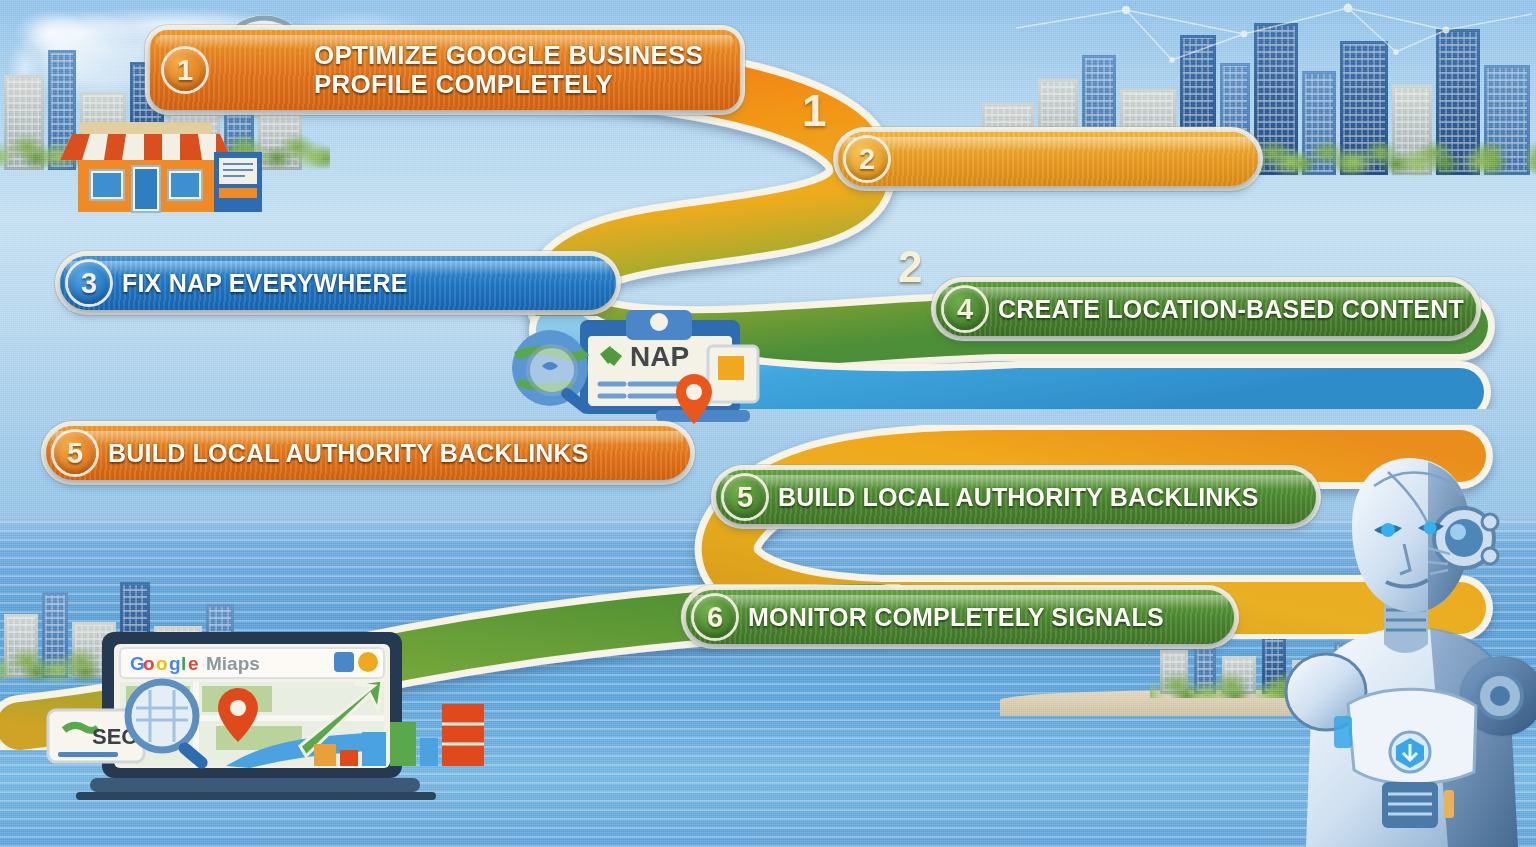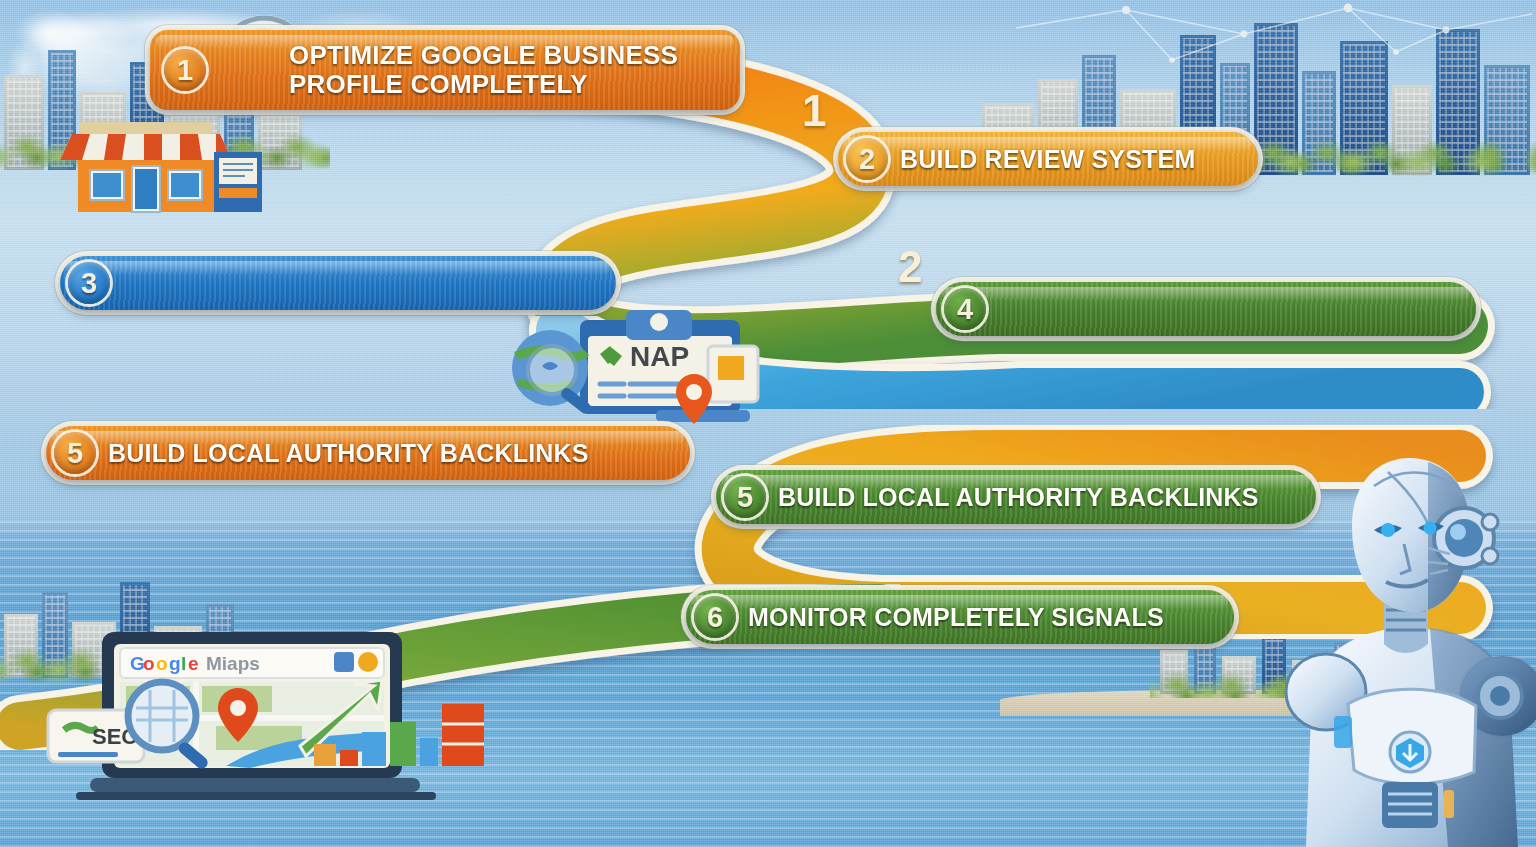--- a/index.html
+++ b/index.html
@@ -424,38 +424,39 @@
     <g stroke="#8fb0cf" stroke-width="2.5" fill="none">
       <path d="M150 96 l22 6"></path>
         <path d="M150 110 l20 2"></path>
         <path d="M152 122 l18 -4"></path>
     </g>
   </svg>
 
   <div class="banner b-orange two-line" style="left:150px;top:30px;width:590px;">
     <div class="tex"></div>
     <div class="num" style="margin-left:6px;">1</div>
-    <div class="lbl" style="margin-left:63px;padding-left:8px;">OPTIMIZE GOOGLE BUSINESS
+    <div class="lbl" style="margin-left:96px;">OPTIMIZE GOOGLE BUSINESS
 PROFILE COMPLETELY</div>
   </div>
 
   <div class="banner b-amber" style="left:838px;top:132px;width:420px;">
     <div class="tex"></div>
     <div class="num">2</div>
-    <div class="lbl">BUILD REVIEW SYSTEM</div>
   </div>
 
   <div class="banner b-blue" style="left:60px;top:256px;width:556px;">
     <div class="tex"></div>
     <div class="num">3</div>
+    <div class="lbl">FIX NAP EVERYWHERE</div>
   </div>
 
   <div class="banner b-green" style="left:936px;top:282px;width:540px;">
     <div class="tex"></div>
     <div class="num">4</div>
+    <div class="lbl">CREATE LOCATION-BASED CONTENT</div>
   </div>
 
   <div class="banner b-orange" style="left:46px;top:426px;width:644px;">
     <div class="tex"></div>
     <div class="num">5</div>
     <div class="lbl">BUILD LOCAL AUTHORITY BACKLINKS</div>
   </div>
 
   <div class="banner b-green2" style="left:716px;top:470px;width:600px;">
     <div class="tex"></div>

